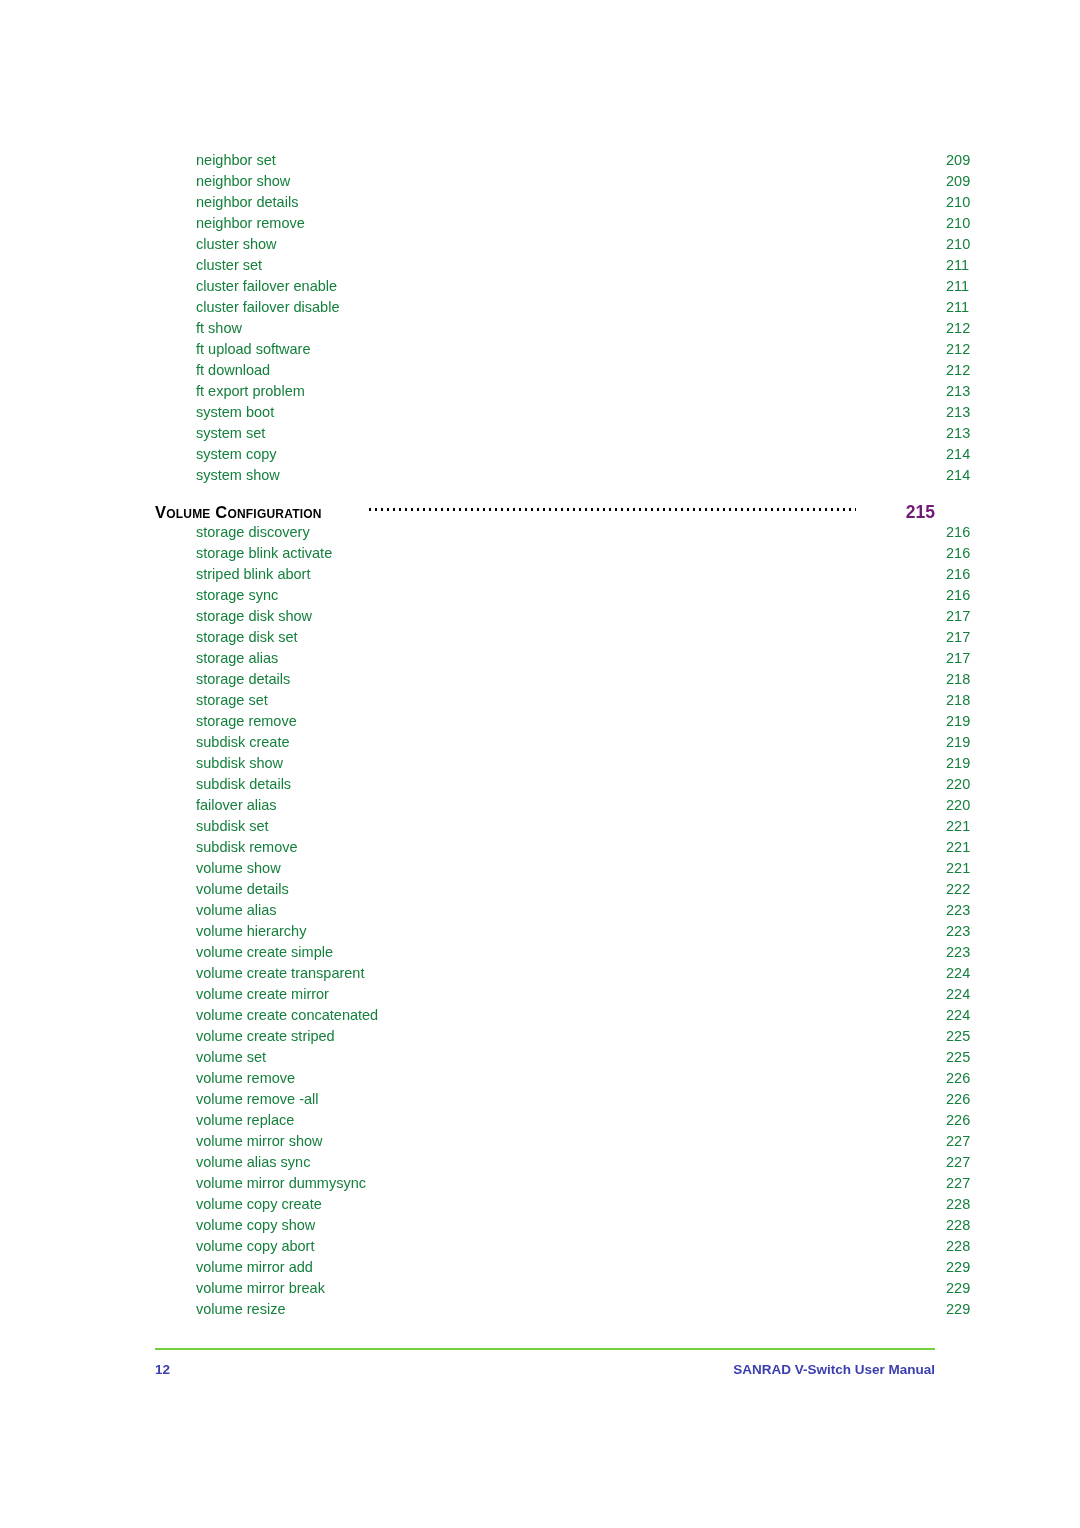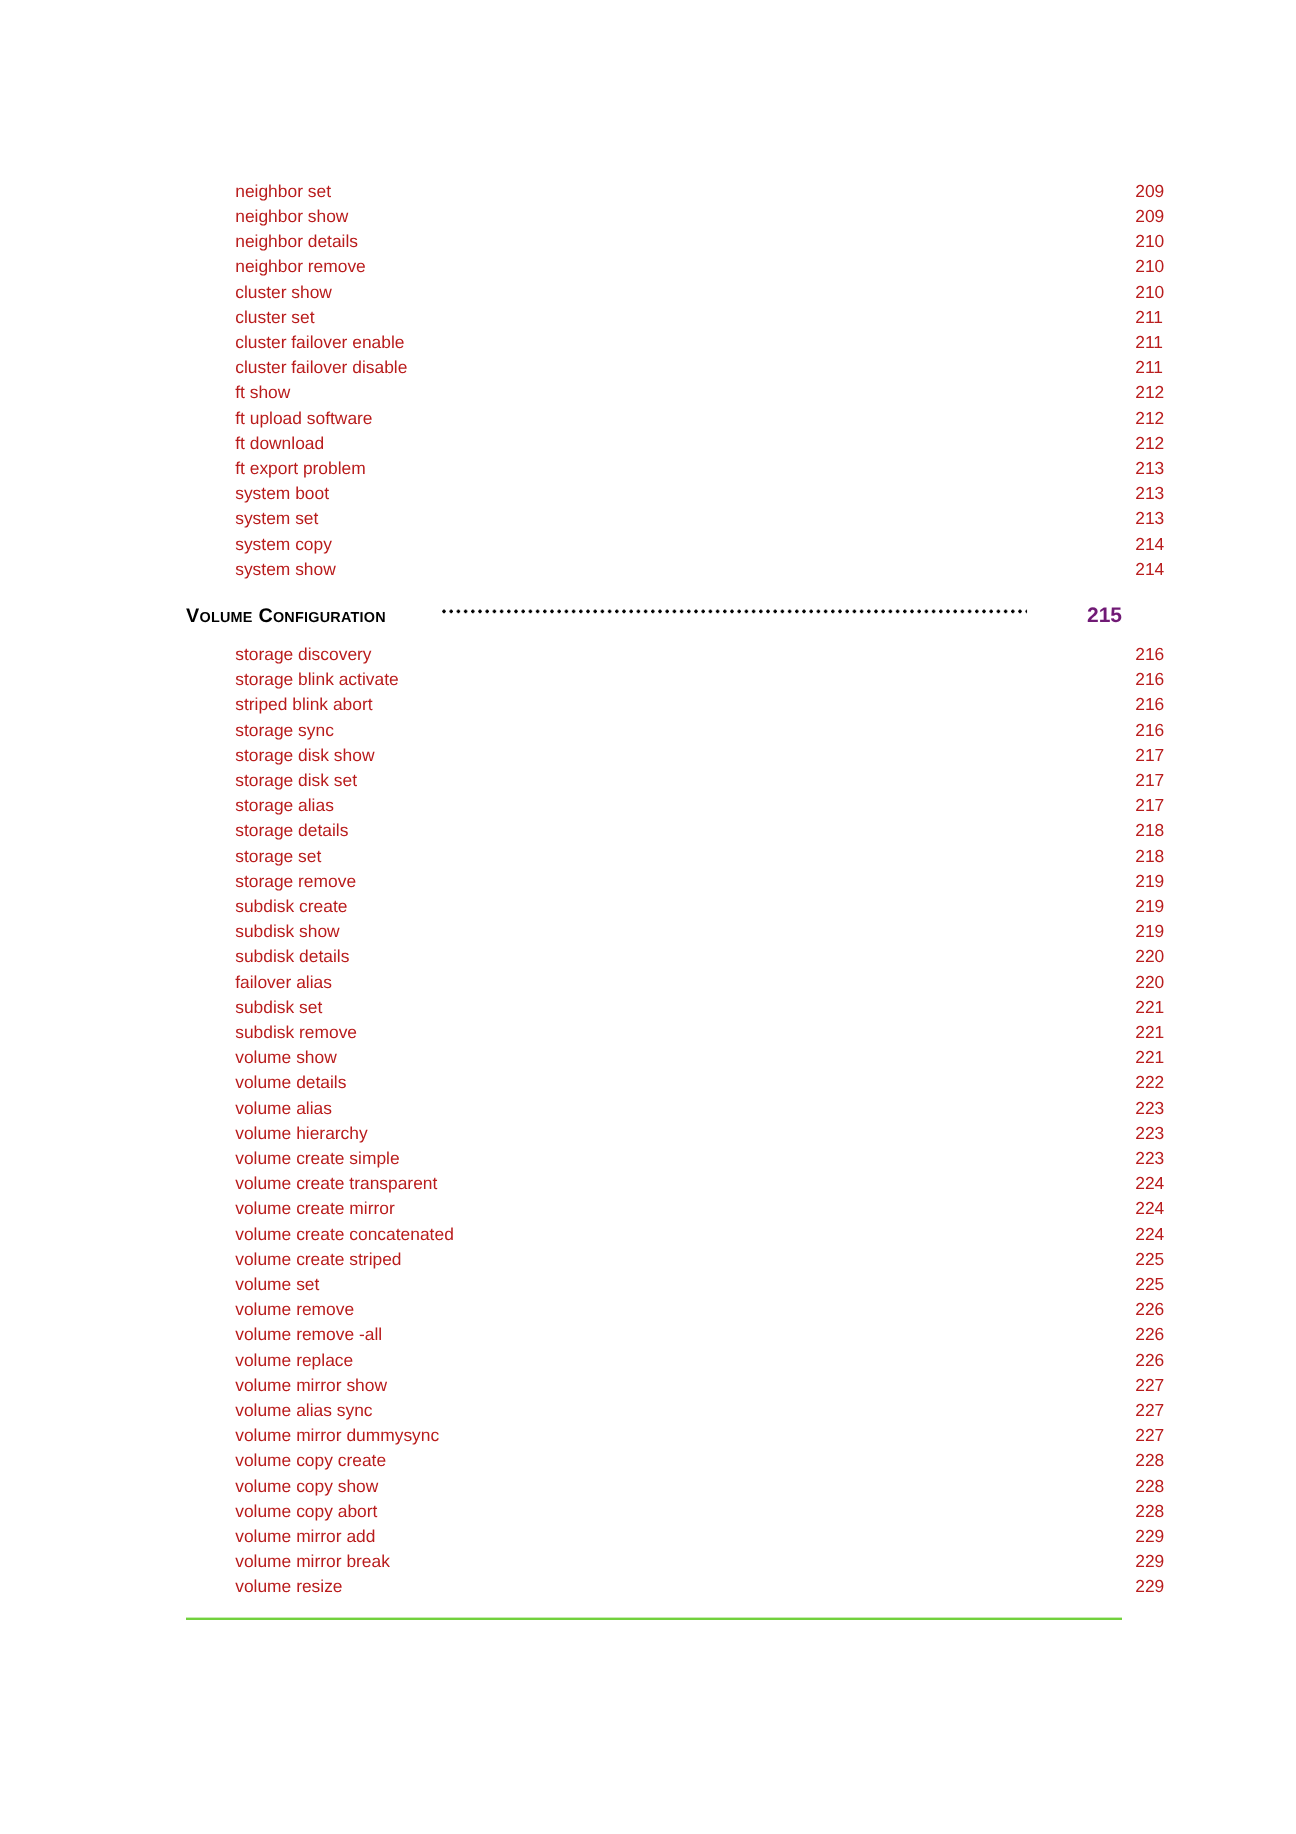--- a/index.html
+++ b/index.html
@@ -38,21 +38,21 @@
     align-items: baseline;
     width: 100%;
     height: 21px;
     line-height: 21px;
     white-space: nowrap;
   }
 
   
   .toc-row.lvl2 {
     padding-left: 41px;
-    color: #b91c1c;
+    color: #15803d;
     font-size: 14.5px;
     font-weight: normal;
   }
   .toc-row.lvl2 .toc-label {
     flex: 0 0 auto;
   }
   .toc-row.lvl2 .toc-leader {
     flex: 1 1 auto;
     min-width: 6px;
   }
@@ -62,21 +62,21 @@
     min-width: 30px;
   }
 
   
   .toc-row.lvl1 {
     height: 26px;
     line-height: 26px;
     color: #000000;
     font-weight: bold;
     margin-top: 6px;
-    margin-bottom: 18px;
+    margin-bottom: 4px;
     gap: 44px;
   }
   .toc-row.lvl1 .toc-label {
     flex: 0 0 auto;
     font-size: 16.5px;
     font-variant: small-caps;
     letter-spacing: 0.2px;
   }
   .toc-row.lvl1 .toc-leader {
     flex: 1 1 auto;
@@ -408,15 +408,19 @@
       </div>
       <div class="toc-row lvl2">
         <span class="toc-label">volume resize</span>
         <span class="toc-leader"></span>
         <span class="toc-page">229</span>
       </div>
     </div>
 
   <div id="footer">
     <div id="footer-rule"></div>
+    <div id="footer-row">
+      <span id="footer-page-number">12</span>
+      <span id="footer-manual-title">SANRAD V-Switch User Manual</span>
+    </div>
   </div>
 
 </div>
 
 </body></html>

